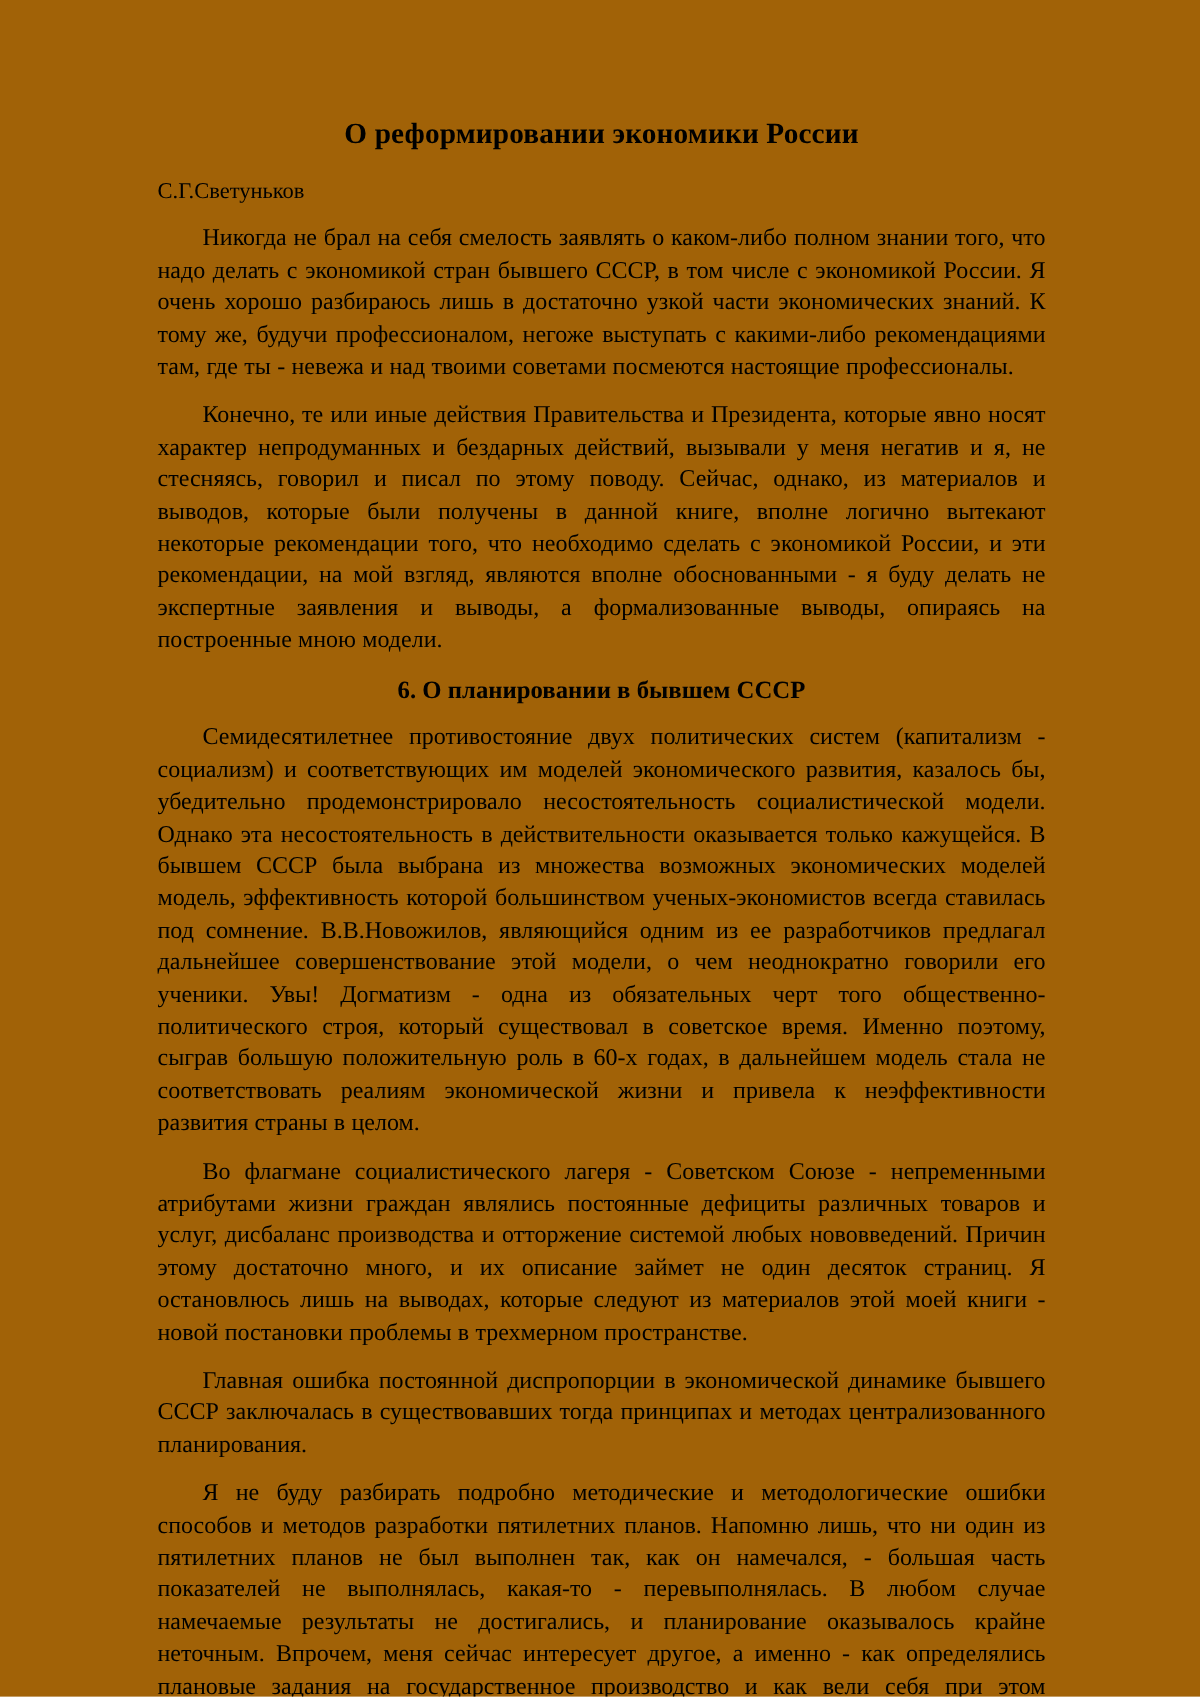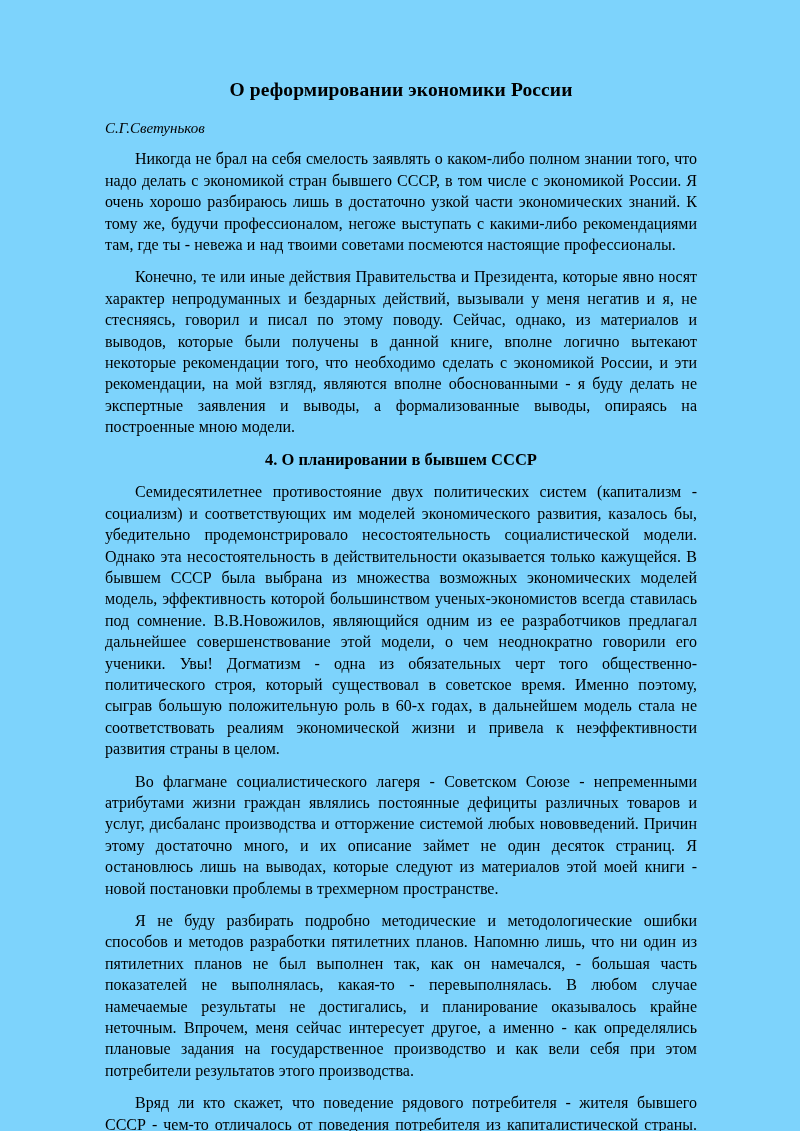--- a/index.html
+++ b/index.html
@@ -11,39 +11,38 @@
     height: 1131px;
     background: #ffffff;
     font-family: "Liberation Serif", "DejaVu Serif", serif;
     color: #000000;
     overflow: hidden;
   }
   .page {
     position: relative;
     width: 800px;
     height: 1131px;
-    background: #7dd3fc;
+    background: #a16207;
     box-sizing: border-box;
     padding: 78px 103px 0 105px;
   }
   .doc-title {
     text-align: center;
     font-size: 19.5px;
     font-weight: bold;
     line-height: 1.2;
     margin: 0 0 18px 0;
     letter-spacing: 0.1px;
   }
   .doc-author {
     text-align: left;
     font-size: 15px;
     font-weight: normal;
     line-height: 1.2;
     margin: 0 0 11px 0;
-    font-style: italic;
   }
   .section-heading {
     text-align: center;
     font-size: 16.5px;
     font-weight: bold;
     line-height: 1.25;
     margin: 12px 0 11px 0;
   }
   p.body-par {
     text-align: justify;
@@ -65,24 +64,25 @@
 <div class="page">
 
   <h1 class="doc-title">О реформировании экономики России</h1>
 
   <div class="doc-author">С.Г.Светуньков</div>
 
   <p class="body-par">Никогда не брал на себя смелость заявлять о каком-либо полном знании того, что надо делать с экономикой стран бывшего СССР, в том числе с экономикой России. Я очень хорошо разбираюсь лишь в достаточно узкой части экономических знаний. К тому же, будучи профессионалом, негоже выступать с какими-либо рекомендациями там, где ты - невежа и над твоими советами посмеются настоящие профессионалы.</p>
 
   <p class="body-par">Конечно, те или иные действия Правительства и Президента, которые явно носят характер непродуманных и бездарных действий, вызывали у меня негатив и я, не стесняясь, говорил и писал по этому поводу. Сейчас, однако, из материалов и выводов, которые были получены в данной книге, вполне логично вытекают некоторые рекомендации того, что необходимо сделать с экономикой России, и эти рекомендации, на мой взгляд, являются вполне обоснованными - я буду делать не экспертные заявления и выводы, а формализованные выводы, опираясь на построенные мною модели.</p>
 
-  <h2 class="section-heading">4. О планировании в бывшем СССР</h2>
+  <h2 class="section-heading">6. О планировании в бывшем СССР</h2>
 
   <p class="body-par">Семидесятилетнее противостояние двух политических систем (капитализм - социализм) и соответствующих им моделей экономического развития, казалось бы, убедительно продемонстрировало несостоятельность социалистической модели. Однако эта несостоятельность в действительности оказывается только кажущейся. В бывшем СССР была выбрана из множества возможных экономических моделей модель, эффективность которой большинством ученых-экономистов всегда ставилась под сомнение. В.В.Новожилов, являющийся одним из ее разработчиков предлагал дальнейшее совершенствование этой модели, о чем неоднократно говорили его ученики. Увы! Догматизм - одна из обязательных черт того общественно-политического строя, который существовал в советское время. Именно поэтому, сыграв большую положительную роль в 60-х годах, в дальнейшем модель стала не соответствовать реалиям экономической жизни и привела к неэффективности развития страны в целом.</p>
 
   <p class="body-par">Во флагмане социалистического лагеря - Советском Союзе - непременными атрибутами жизни граждан являлись постоянные дефициты различных товаров и услуг, дисбаланс производства и отторжение системой любых нововведений. Причин этому достаточно много, и их описание займет не один десяток страниц. Я остановлюсь лишь на выводах, которые следуют из материалов этой моей книги - новой постановки проблемы в трехмерном пространстве.</p>
 
+  <p class="body-par">Главная ошибка постоянной диспропорции в экономической динамике бывшего СССР заключалась в существовавших тогда принципах и методах централизованного планирования.</p>
 
   <p class="body-par">Я не буду разбирать подробно методические и методологические ошибки способов и методов разработки пятилетних планов. Напомню лишь, что ни один из пятилетних планов не был выполнен так, как он намечался, - большая часть показателей не выполнялась, какая-то - перевыполнялась. В любом случае намечаемые результаты не достигались, и планирование оказывалось крайне неточным. Впрочем, меня сейчас интересует другое, а именно - как определялись плановые задания на государственное производство и как вели себя при этом потребители результатов этого производства.</p>
 
   <p class="body-par">Вряд ли кто скажет, что поведение рядового потребителя - жителя бывшего СССР - чем-то отличалось от поведения потребителя из капиталистической страны. Точно также советский гражданин при уменьшении цен стремился приобрести большее количество товара, как это сделал бы, например, француз. Также и часть советских граждан при</p>
 
 </div>
 
 </body></html>

